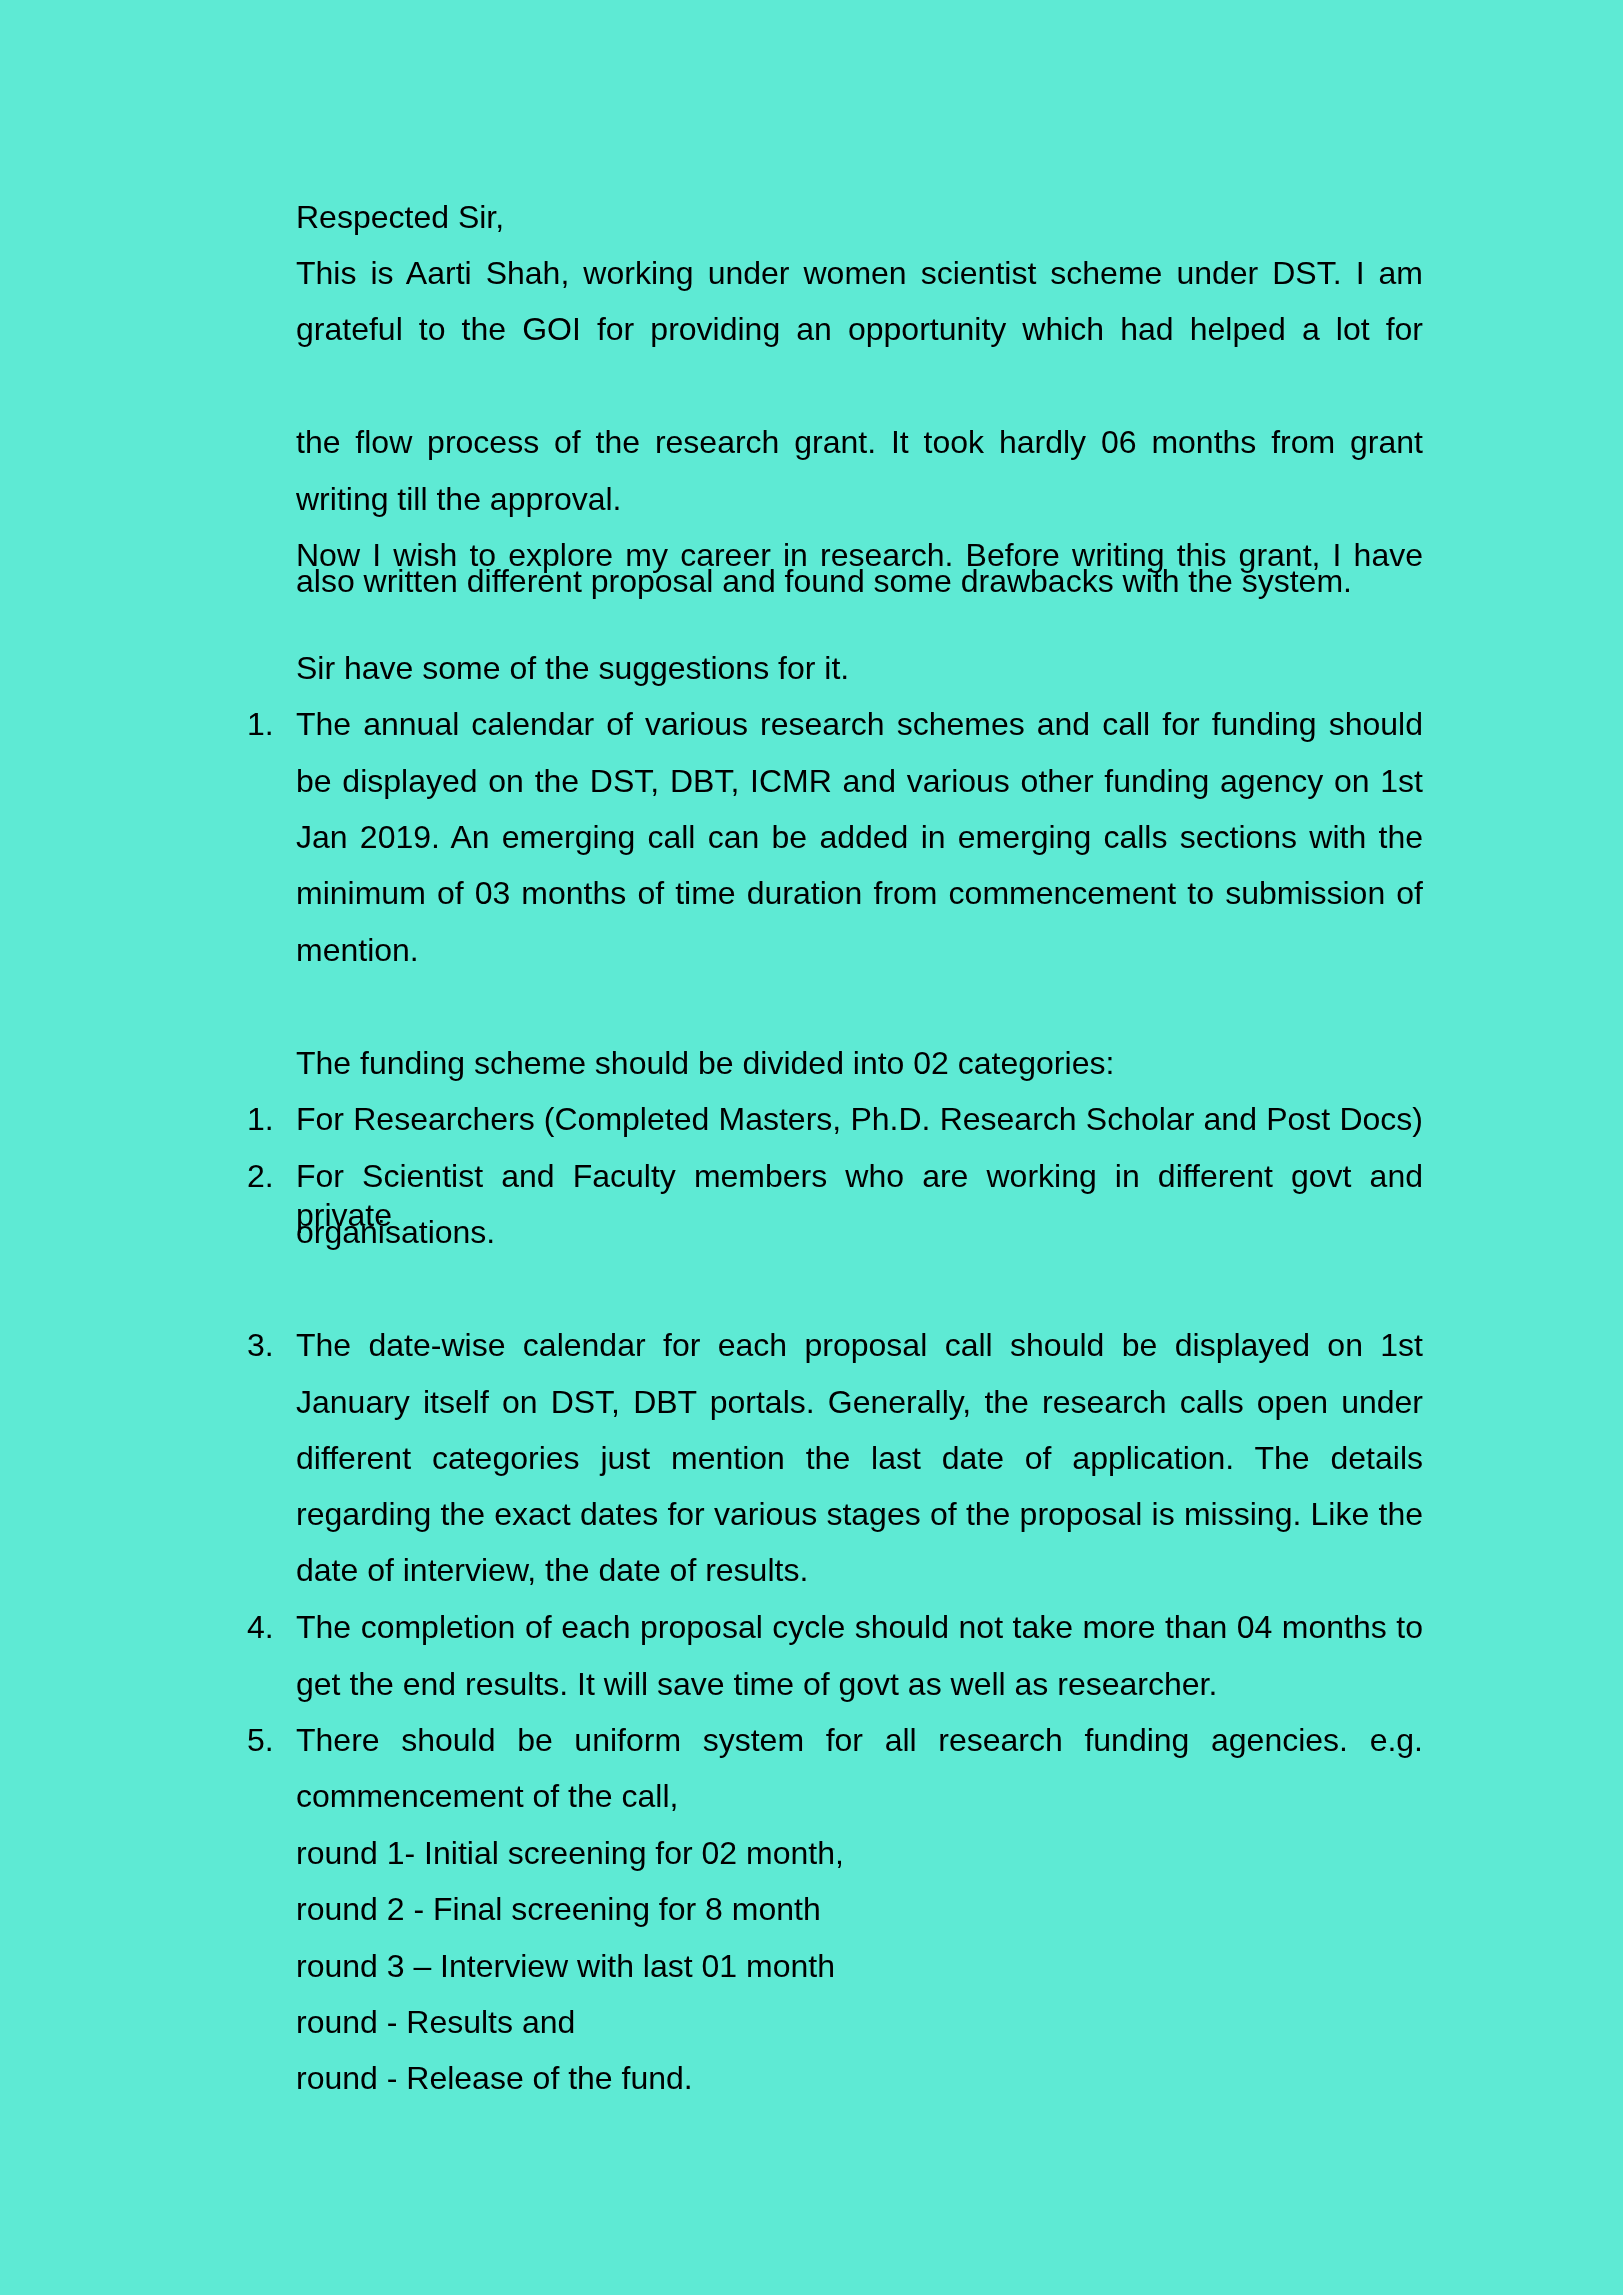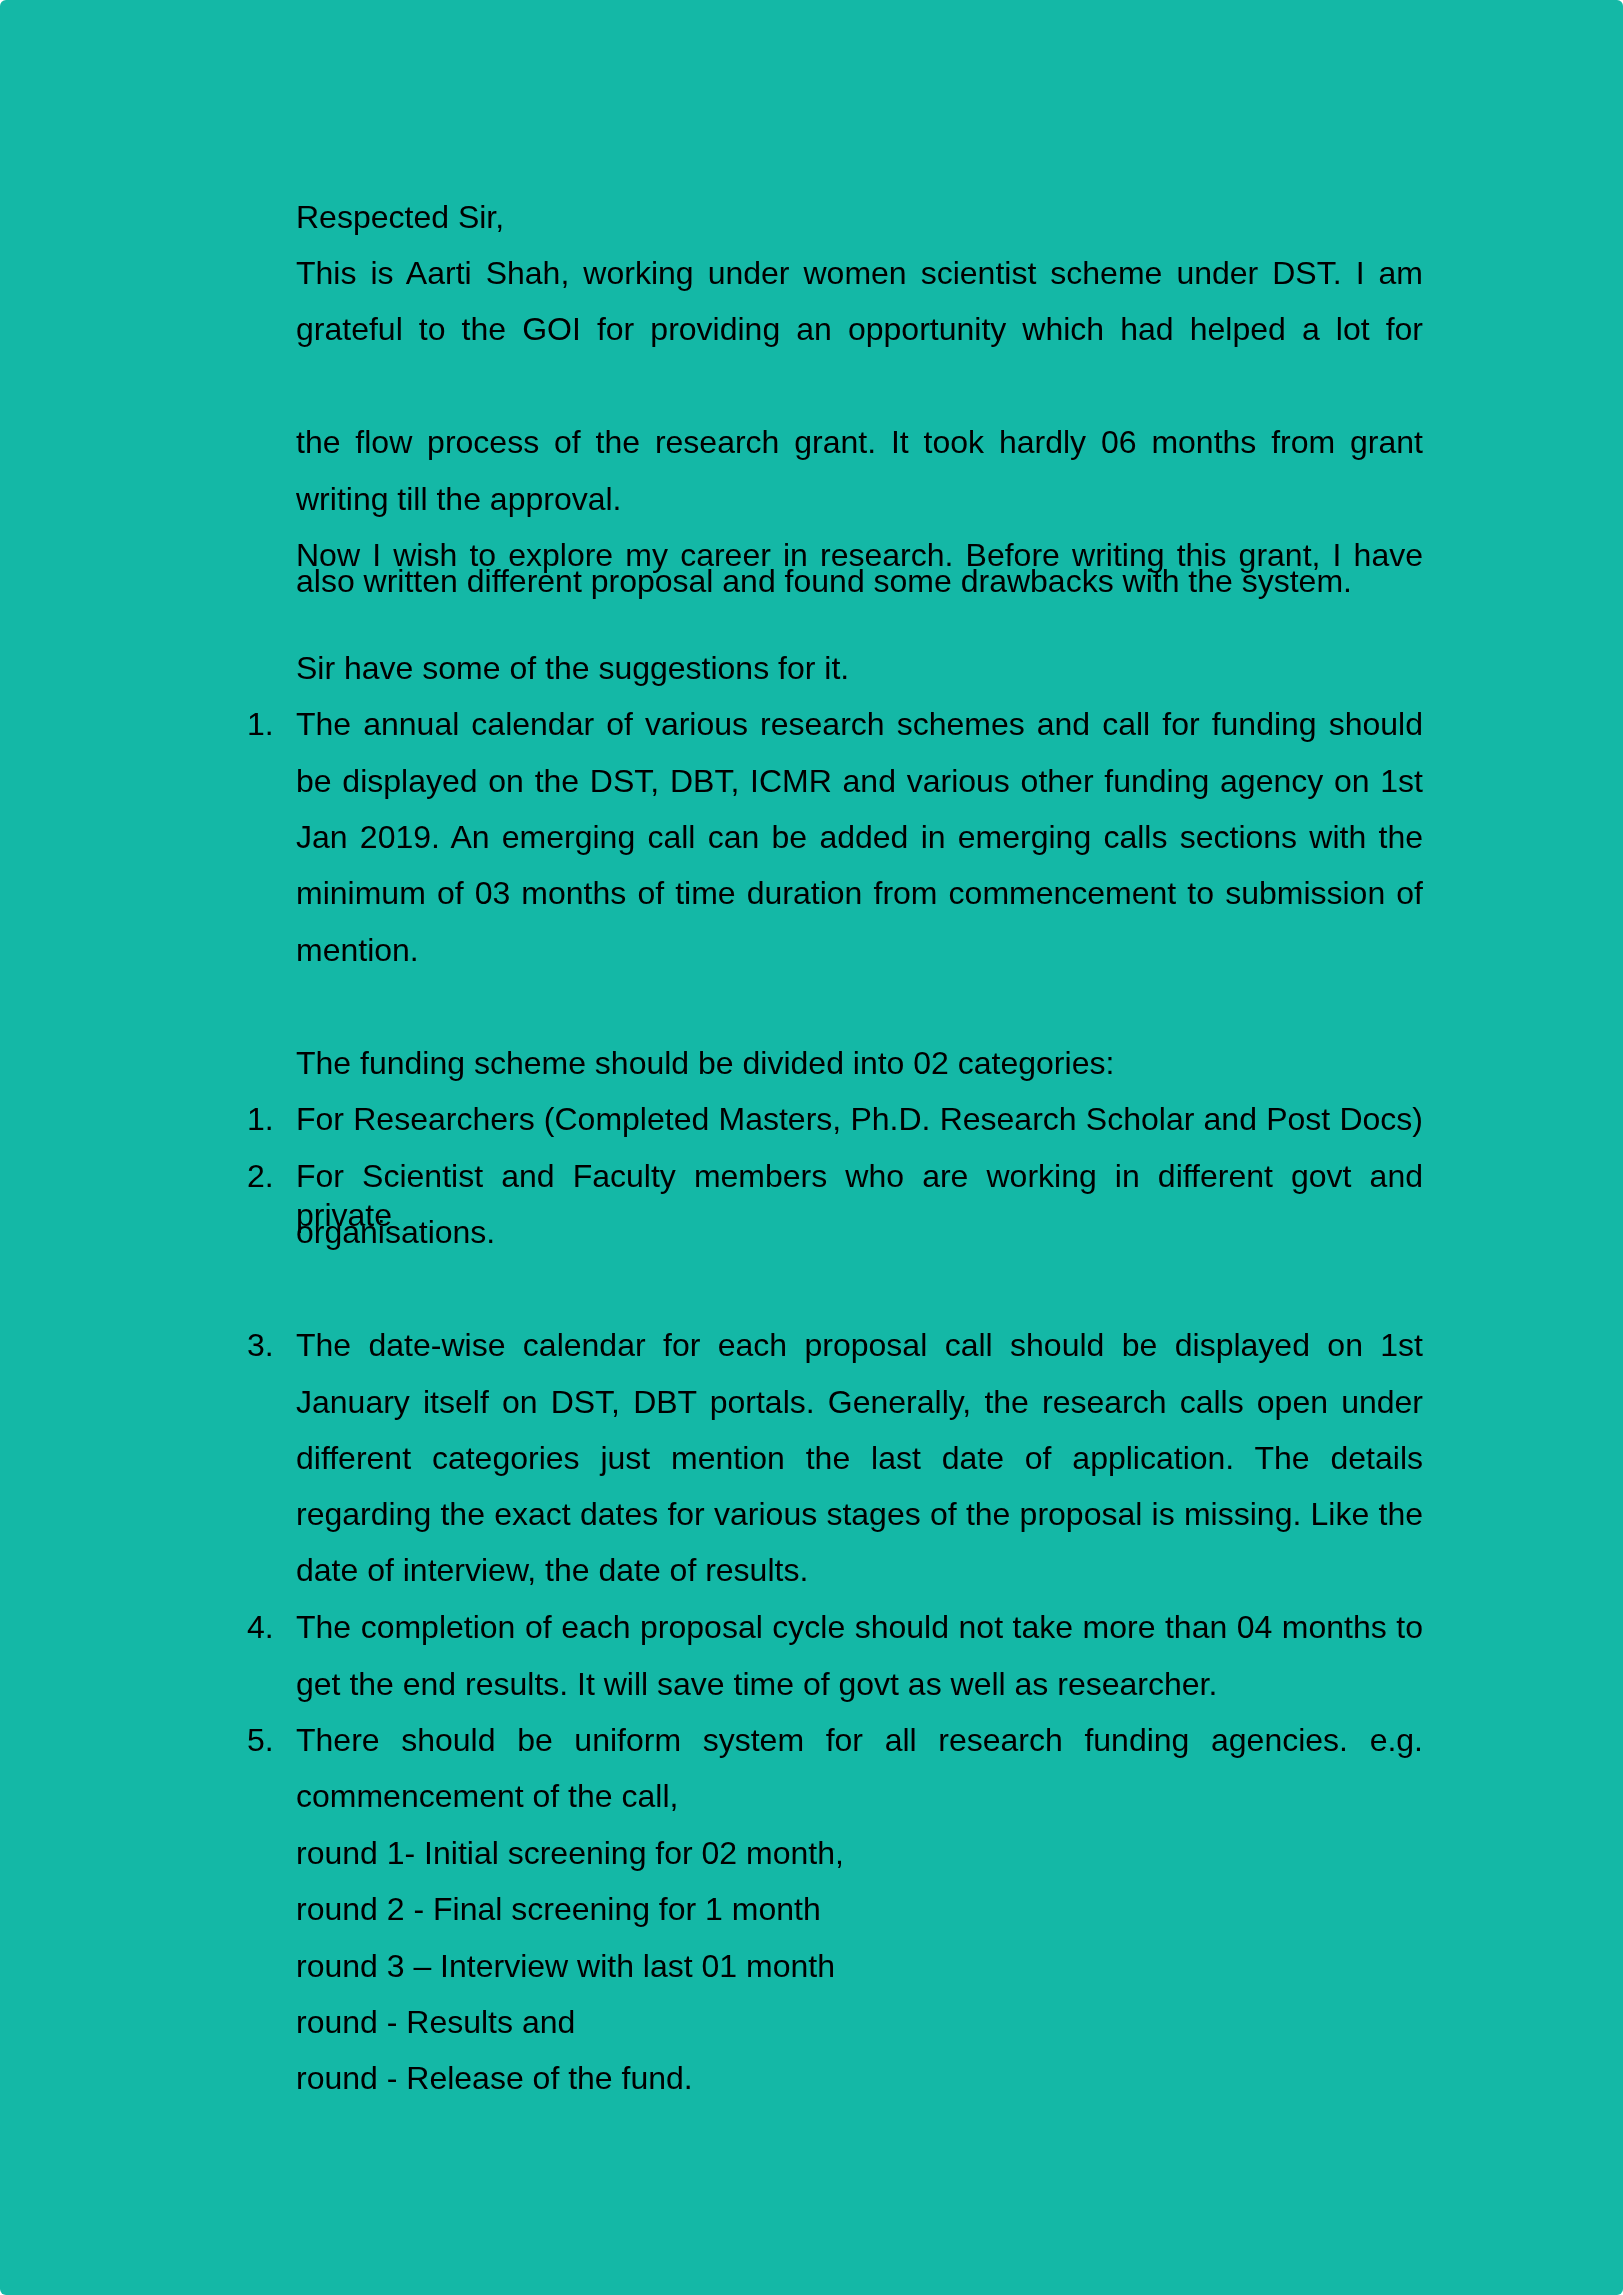--- a/index.html
+++ b/index.html
@@ -1,17 +1,17 @@
 <!DOCTYPE html>
 <html style="font-size:10.5px"><head>
 <meta charset="utf-8">
 <style>
   html, body { margin: 0; padding: 0; background: #ffffff; }
   body { width: 1623px; height: 2295px; position: relative; overflow: hidden; }
-  .page { position: absolute; left: 0; top: 0; width: 1623px; height: 2295px; background: #14b8a6; border-radius: 6px; }
+  .page { position: absolute; left: 0; top: 0; width: 1623px; height: 2295px; background: #5eead4; }
   .line {
     position: absolute;
     left: 296px;
     width: 1127px;
     height: 39px;
     font-family: "Liberation Sans", sans-serif;
     font-size: 32px;
     line-height: 39px;
     color: #000000;
     white-space: nowrap;
@@ -68,19 +68,19 @@
   <div class="line" style="top:1551px">date of interview, the date of results.</div>
 
   <div class="num" style="top:1608px">4.</div>
   <div class="line just" style="top:1608px">The completion of each proposal cycle should not take more than 04 months to</div>
   <div class="line" style="top:1665px">get the end results. It will save time of govt as well as researcher.</div>
 
   <div class="num" style="top:1721px">5.</div>
   <div class="line just" style="top:1721px">There should be uniform system for all research funding agencies. e.g.</div>
   <div class="line" style="top:1777px">commencement of the call,</div>
   <div class="line" style="top:1834px">round 1- Initial screening for 02 month,</div>
-  <div class="line" style="top:1890px">round 2 - Final screening for 1 month</div>
+  <div class="line" style="top:1890px">round 2 - Final screening for 8 month</div>
   <div class="line" style="top:1947px">round 3 – Interview with last 01 month</div>
   <div class="line" style="top:2003px">round - Results and</div>
   <div class="line" style="top:2059px">round - Release of the fund.</div>
 
 </div>
 
 
 </body></html>

